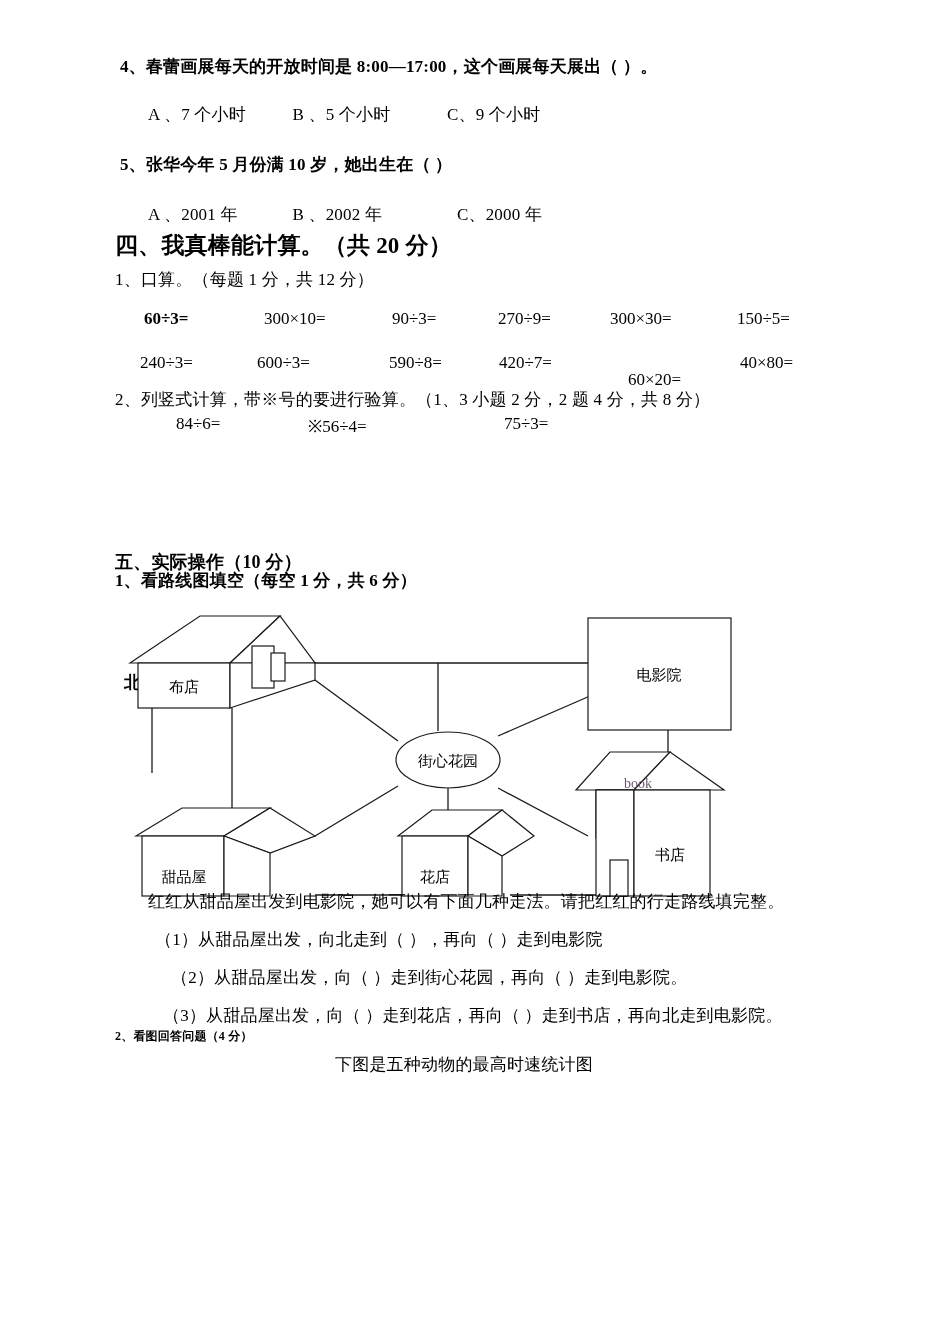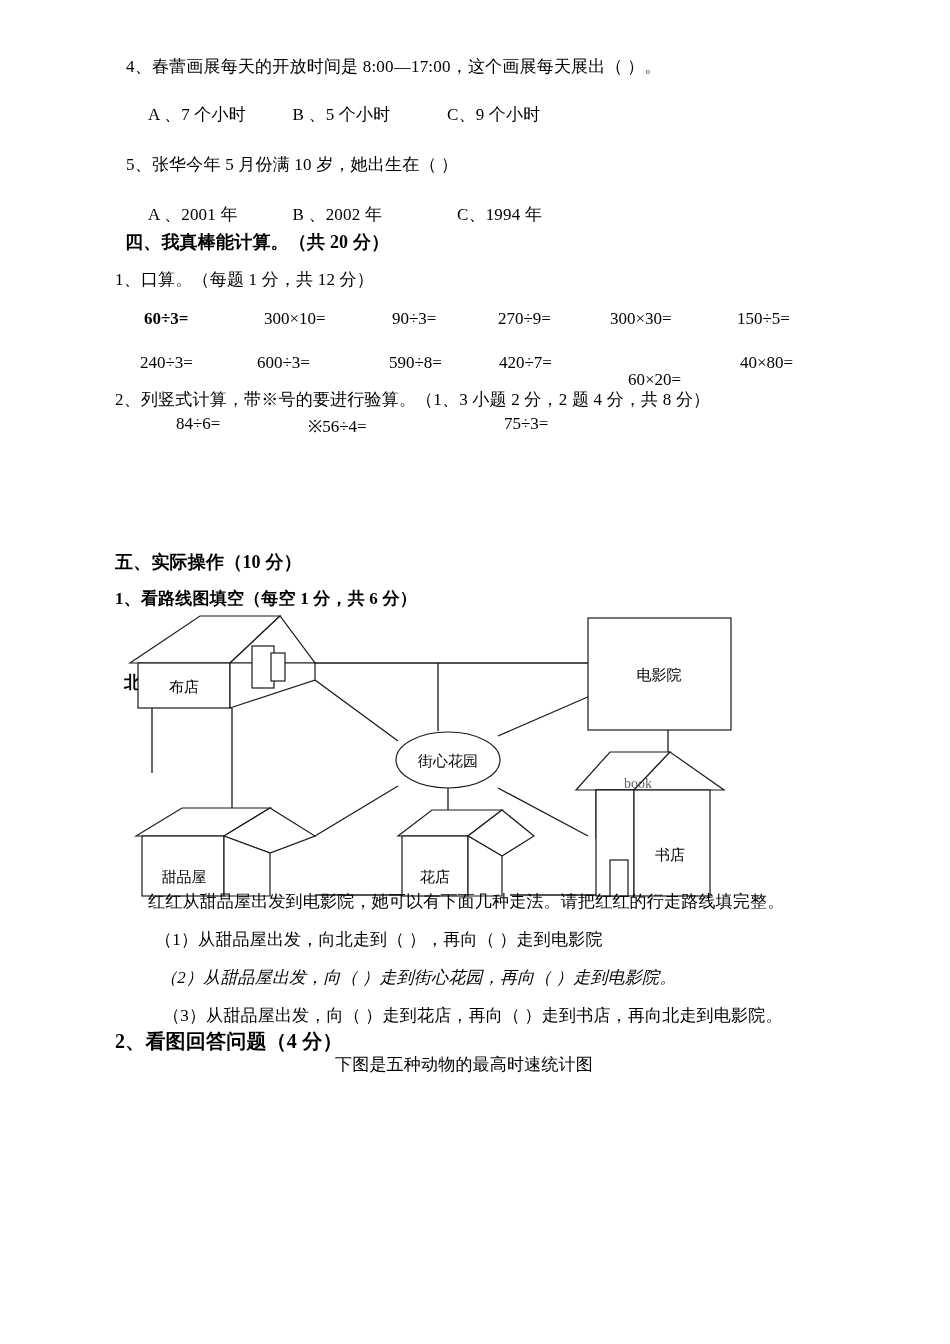--- a/index.html
+++ b/index.html
@@ -25,21 +25,21 @@
   .line {
     position: absolute;
     white-space: nowrap;
     font-size: 17px;
     line-height: 1.2;
     letter-spacing: 0.2px;
   }
   .bold {
     font-weight: bold;
   }
-  .indent1 { left: 126px; }
+  .indent1 { left: 120px; font-weight: bold; }
 
   
   .optrow span { display: inline-block; }
 
   
   .calcrow {
     position: absolute;
     left: 140px;
     width: 710px;
     font-size: 17px;
@@ -91,24 +91,24 @@
     <span style="width:140px;">A 、7 个小时</span>
     <span style="width:150px;">B 、5 个小时</span>
     <span>C、9 个小时</span>
   </div>
 
   <div class="line indent1" style="top:155px;">5、张华今年 5 月份满 10 岁，她出生在（        ）</div>
 
   <div class="line optrow" style="top:194px; left:148px;">
     <span style="width:140px;">A 、2001 年</span>
     <span style="width:160px;margin-top:11px;">B 、2002 年</span>
-    <span>C、1994 年</span>
-  </div>
-
-  <div class="line bold" style="top:232px; left:125px; font-size:18px;">四、我真棒能计算。（共 20 分）</div>
+    <span>C、2000 年</span>
+  </div>
+
+  <div class="line bold" style="top:232px; left:115px; font-size:23px;">四、我真棒能计算。（共 20 分）</div>
 
   <div class="line" style="top:270px; left:115px;">1、口算。（每题 1 分，共 12 分）</div>
 
   <div class="calcrow" style="top:309px;">
     <span class="cell" style="left:4px;font-weight:bold;">60÷3=</span>
     <span class="cell" style="left:124px;">300×10=</span>
     <span class="cell" style="left:252px;">90÷3=</span>
     <span class="cell" style="left:358px;">270÷9=</span>
     <span class="cell" style="left:470px;">300×30=</span>
     <span class="cell" style="left:597px;">150÷5=</span>
@@ -126,21 +126,21 @@
   <div class="line" style="top:390px; left:115px;">2、列竖式计算，带※号的要进行验算。（1、3 小题 2 分，2 题 4 分，共 8 分）</div>
 
   <div class="calcrow" style="top:414px; left:140px;">
     <span class="cell" style="left:0px;margin-left:36px;">84÷6=</span>
     <span class="cell" style="left:168px;">※56÷4=</span>
     <span class="cell" style="left:364px;">75÷3=</span>
   </div>
 
   <div class="line bold" style="top:552px; left:115px; font-size:18px;">五、实际操作（10 分）</div>
 
-  <div class="line bold" style="top:589px; left:115px; font-size:17px;">1、看路线图填空（每空 1 分，共 6 分）</div>
+  <div class="line bold" style="top:571px; left:115px; font-size:17px;">1、看路线图填空（每空 1 分，共 6 分）</div>
 
   <div class="map-wrap">
     <svg width="640" height="290" viewBox="0 0 640 290" xmlns="http://www.w3.org/2000/svg">
 
       <g>
         <line x1="42" y1="165" x2="42" y2="56" class="road"></line>
         <polygon points="42,48 38,60 46,60" fill="#1a1a1a" stroke="none"></polygon>
       </g>
       <text x="14" y="80" class="map-north">北</text>
 
@@ -232,21 +232,21 @@
         <text x="560" y="252" text-anchor="middle" class="map-label">书店</text>
       </g>
 
     </svg>
   </div>
 
   <div class="line" style="top:892px; left:148px;text-align:center;">红红从甜品屋出发到电影院，她可以有下面几种走法。请把红红的行走路线填完整。</div>
 
   <div class="line" style="top:930px; left:155px;">（1）从甜品屋出发，向北走到（        ），再向（        ）走到电影院</div>
 
-  <div class="line" style="top:968px; left:160px;font-style:italic;">（2）从甜品屋出发，向（      ）走到街心花园，再向（      ）走到电影院。</div>
+  <div class="line" style="top:968px; left:171px;">（2）从甜品屋出发，向（      ）走到街心花园，再向（      ）走到电影院。</div>
 
   <div class="line" style="top:1006px; left:155px;margin-left:8px;">（3）从甜品屋出发，向（      ）走到花店，再向（        ）走到书店，再向北走到电影院。</div>
 
-  <div class="line bold" style="top:1029px; left:115px; font-size:20px;">2、看图回答问题（4 分）</div>
+  <div class="line bold" style="top:1029px; left:115px; font-size:12px;">2、看图回答问题（4 分）</div>
 
   <div class="line" style="top:1055px; left:335px;">下图是五种动物的最高时速统计图</div>
 
 </div>
 
 </body></html>

